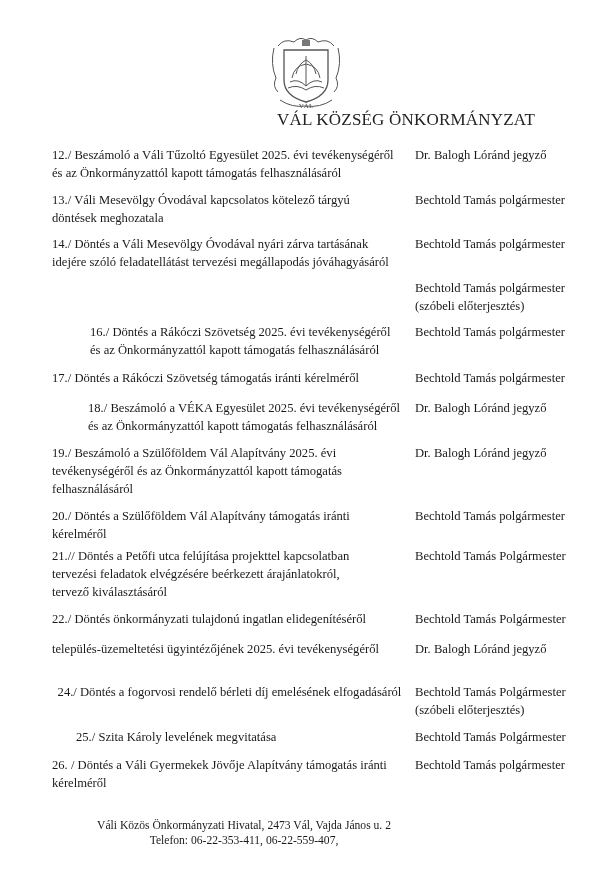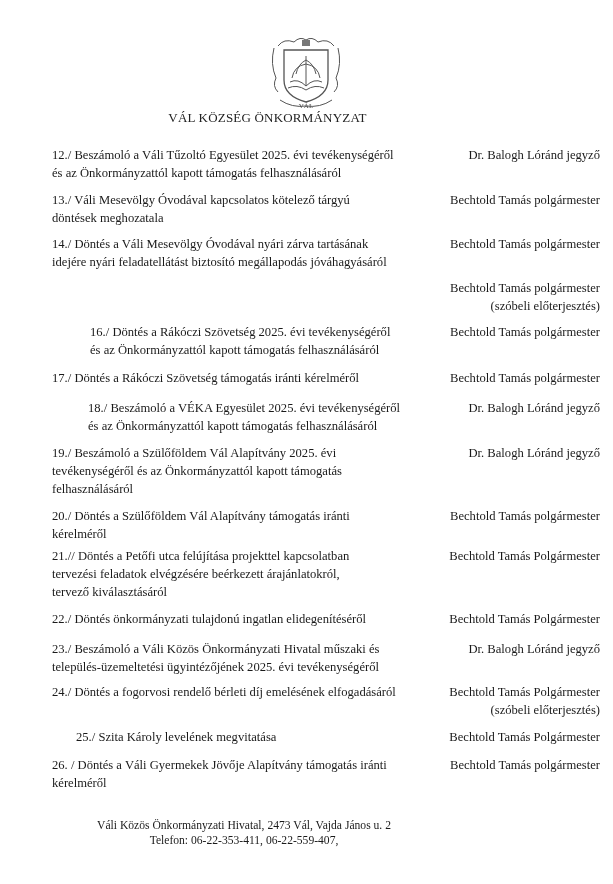--- a/index.html
+++ b/index.html
@@ -1,23 +1,23 @@
 <!DOCTYPE html>
 <html><head>
 <meta charset="utf-8">
 <style>
   html, body { margin: 0; padding: 0; background: #ffffff; }
   body { width: 613px; height: 884px; position: relative; overflow: hidden;
          font-family: "Liberation Serif", serif; color: #1a1a1a; }
   .crest { position: absolute; left: 264px; top: 34px; width: 84px; height: 78px; }
-  .title { position: absolute; left: 0; width: 535px; top: 110px; text-align: center;
-           font-size: 13px; letter-spacing: 0.2px; color: #222; }
+  .title { position: absolute; left: 0; width: 535px; top: 110px; text-align: right;
+           font-size: 17px; letter-spacing: 0.2px; color: #222; }
   .item { position: absolute; font-size: 12.6px; line-height: 18px; }
   .left { left: 52px; width: 355px; }
-  .right { left: 405px; width: 195px; text-align: right; }
+  .right { left: 415px; width: 195px; }
   .footer { position: absolute; left: 0; width: 488px; text-align: center; font-size: 11.6px; line-height: 15px; top: 818px; }
 </style>
 </head>
 <body>
 
 <div class="crest">
   <svg width="84" height="78" viewBox="0 0 84 78">
     <g fill="none" stroke="#555" stroke-width="1">
       <path d="M14 12 Q20 4 30 8 Q36 2 42 6 Q48 2 54 8 Q64 4 70 12"></path>
       <path d="M10 14 Q6 30 12 44 Q8 52 14 58"></path>
@@ -49,21 +49,21 @@
     </div>
     <div class="item left" style="top: 191px;">
       <div>13./ Váli Mesevölgy Óvodával kapcsolatos kötelező tárgyú</div>
       <div>döntések meghozatala</div>
     </div>
     <div class="item right" style="top: 191px;">
       <div>Bechtold Tamás polgármester</div>
     </div>
     <div class="item left" style="top: 235px;">
       <div>14./ Döntés a Váli Mesevölgy Óvodával nyári zárva tartásának</div>
-      <div>idejére nyári feladatellátást biztosító megállapodás jóváhagyásáról</div>
+      <div>idejére szóló feladatellátást tervezési megállapodás jóváhagyásáról</div>
     </div>
     <div class="item right" style="top: 235px;">
       <div>Bechtold Tamás polgármester</div>
     </div>
     <div class="item left" style="top: 279px;">
     </div>
     <div class="item right" style="top: 279px;">
       <div>Bechtold Tamás polgármester</div>
       <div>(szóbeli előterjesztés)</div>
     </div>
@@ -110,27 +110,26 @@
     <div class="item right" style="top: 547px;">
       <div>Bechtold Tamás Polgármester</div>
     </div>
     <div class="item left" style="top: 610px;">
       <div>22./ Döntés önkormányzati tulajdonú ingatlan elidegenítéséről</div>
     </div>
     <div class="item right" style="top: 610px;">
       <div>Bechtold Tamás Polgármester</div>
     </div>
     <div class="item left" style="top: 640px;">
-      <div>23./ Beszámoló a Váli Közös Önkormányzati Hivatal műszaki és</div>
       <div>település-üzemeltetési ügyintézőjének 2025. évi tevékenységéről</div>
     </div>
     <div class="item right" style="top: 640px;">
       <div>Dr. Balogh Lóránd jegyző</div>
     </div>
-    <div class="item left" style="top: 683px;">
+    <div class="item left" style="top: 683px; text-align: center;">
       <div>24./ Döntés a fogorvosi rendelő bérleti díj emelésének elfogadásáról</div>
     </div>
     <div class="item right" style="top: 683px;">
       <div>Bechtold Tamás Polgármester</div>
       <div>(szóbeli előterjesztés)</div>
     </div>
     <div class="item left" style="top: 728px; margin-left: 24px;">
       <div>25./ Szita Károly levelének megvitatása</div>
     </div>
     <div class="item right" style="top: 728px;">

